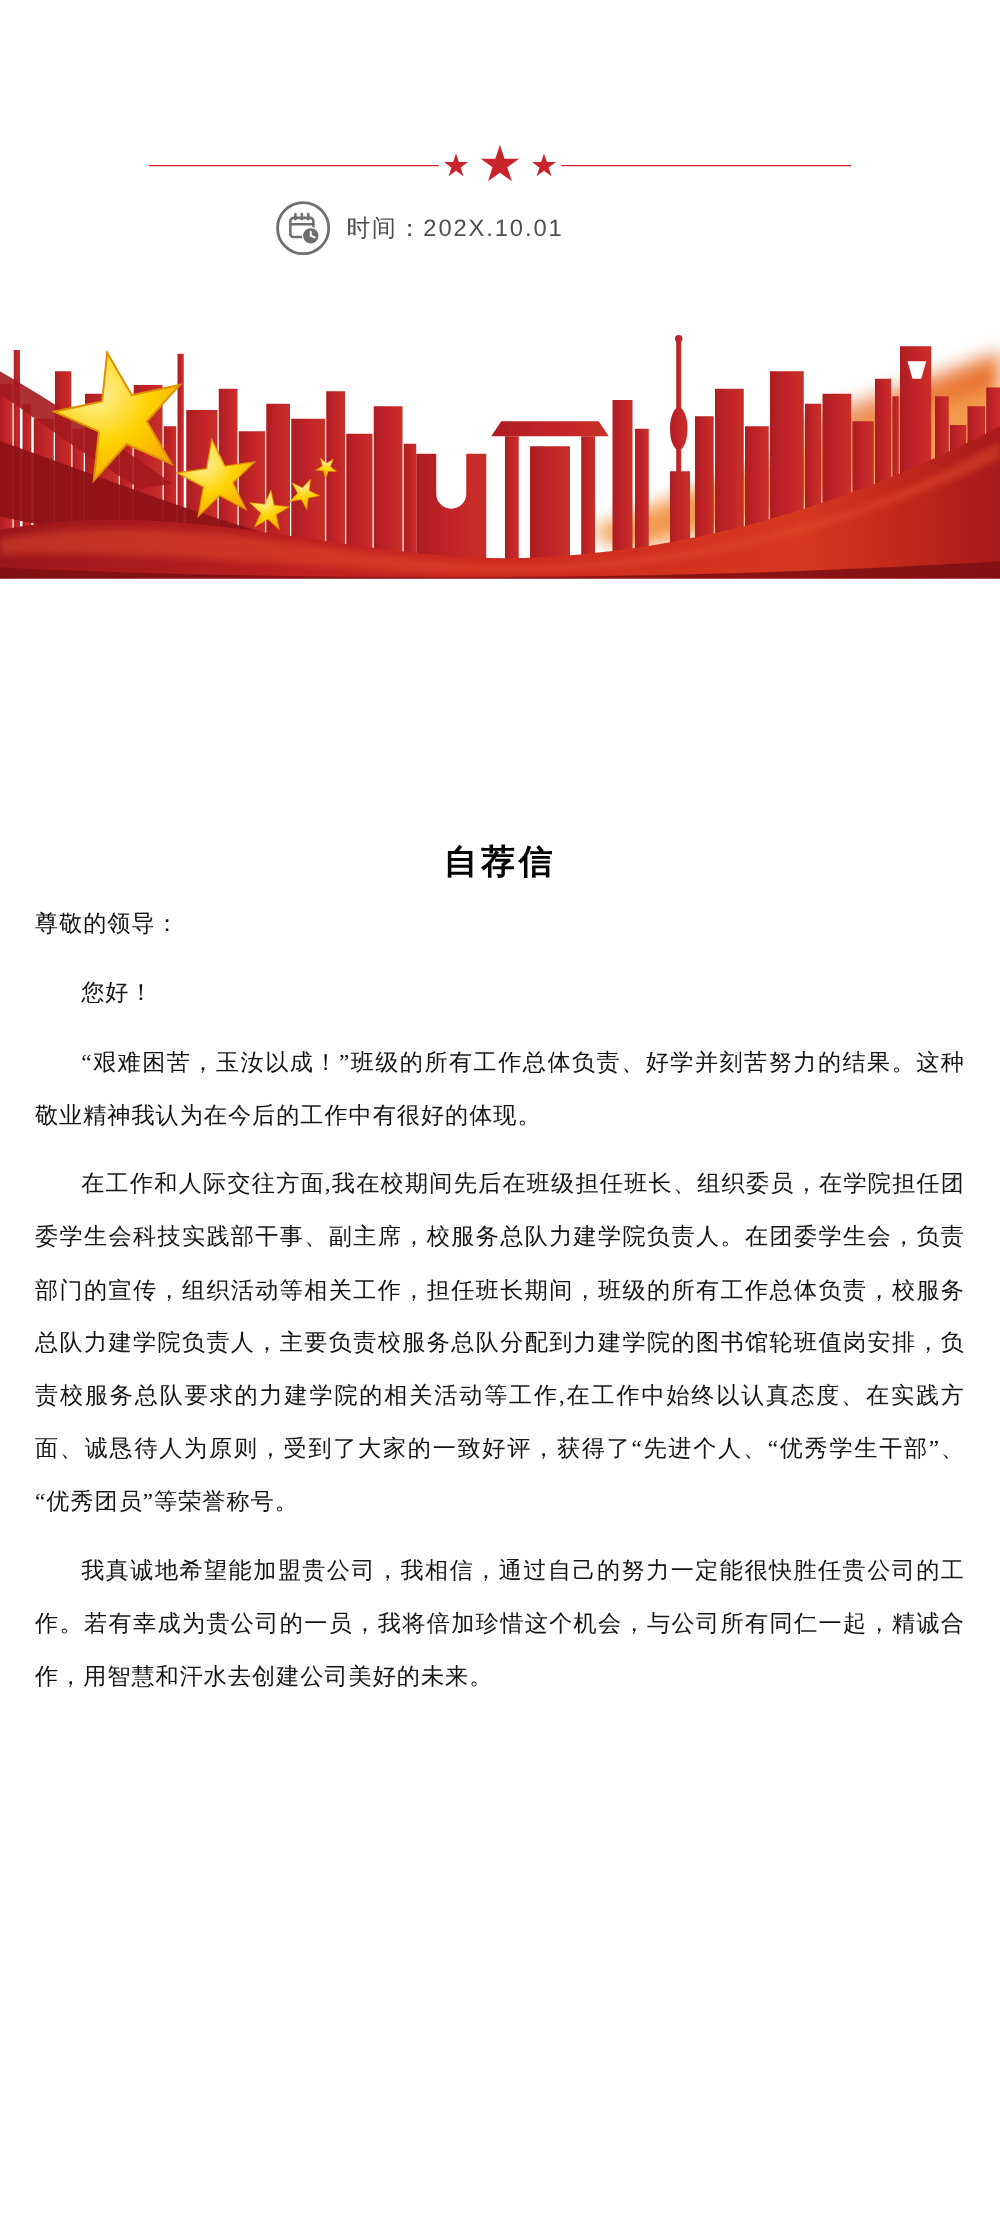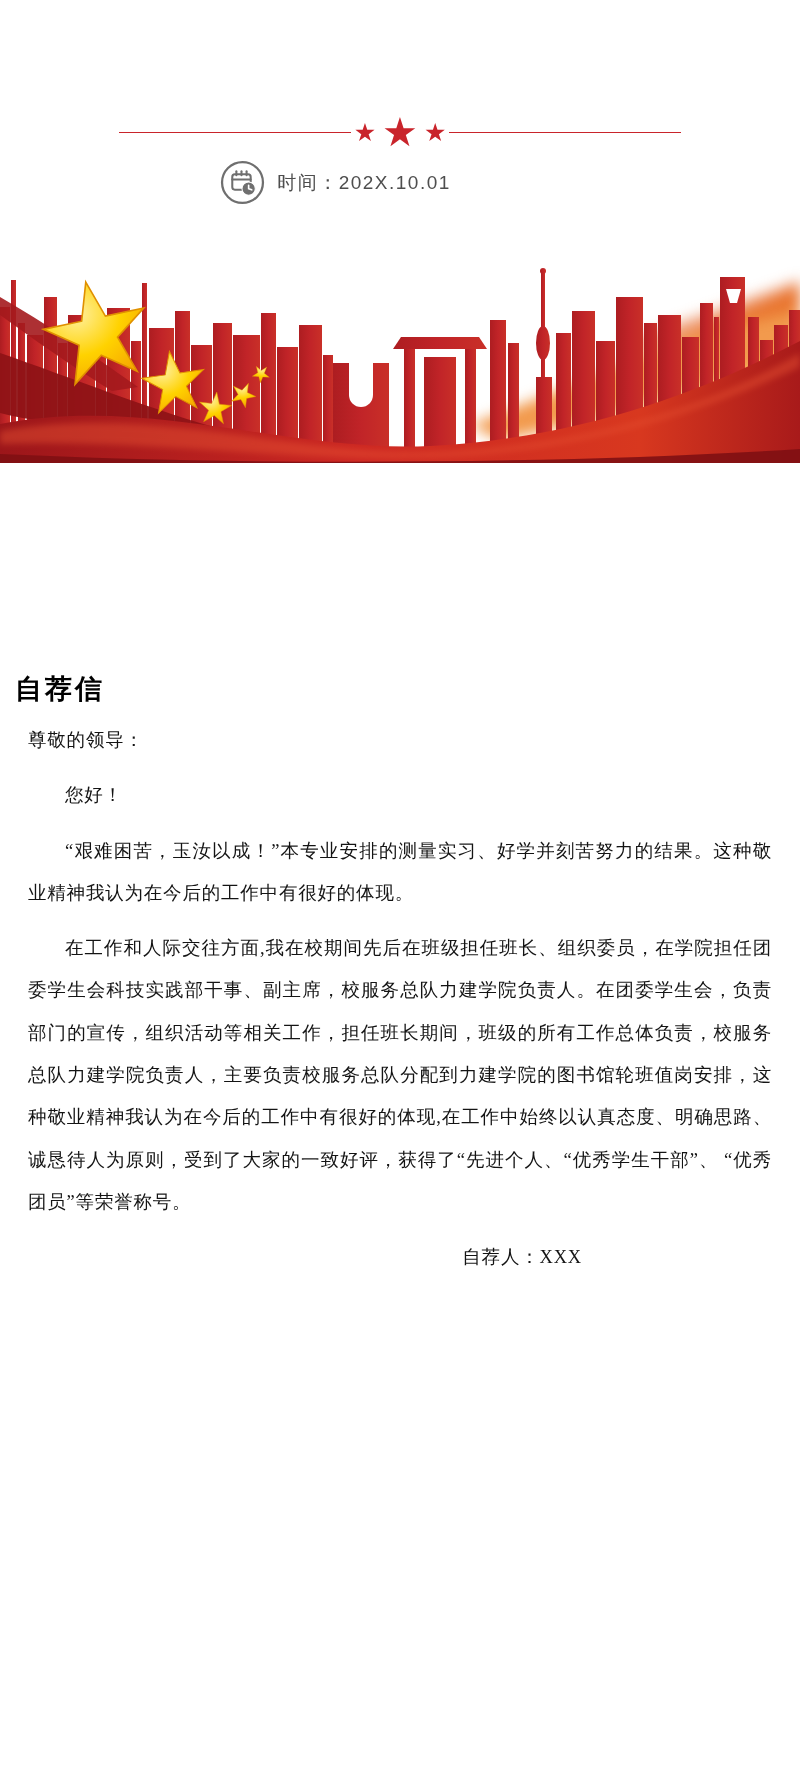--- a/index.html
+++ b/index.html
@@ -21,21 +21,21 @@
   .cal-icon { display:block; width:45px; height:45px; }
   .time-text { font-family:"Liberation Sans", sans-serif; font-size:19px;
     color:#4e4e4e; letter-spacing:1.5px; }
 
   
   .banner { position:absolute; top:225px; left:0; width:800px; height:238px; }
   .banner svg { display:block; }
 
   
   .letter { position:absolute; top:463px; left:15px; width:770px; color:#141414; }
-  .letter h1.title { margin:209px 0 0 0; text-align:left; font-size:27px;
+  .letter h1.title { margin:209px 0 0 0; text-align:center; font-size:27px;
     line-height:34px; font-weight:bold; color:#000; letter-spacing:3px; }
   .letter p { margin:13px; font-size:18.5px; line-height:42.3px; text-align:justify;
     text-indent:2em; letter-spacing:0.8px; }
   .letter p.no-indent { text-indent:0; }
   .letter p.signature { text-align:right; text-indent:0; padding-right:190px; margin-top:4px; }
 </style>
 </head>
 <body>
 
 <div class="page">
@@ -160,18 +160,18 @@
         <use href="#star5" transform="translate(243,170) scale(13) rotate(25)" fill="url(#starG)"></use>
         <use href="#star5" transform="translate(261,149) scale(9) rotate(40)" fill="url(#starG)"></use>
       </g>
     </svg>
   </div>
 
   <div class="letter">
     <h1 class="title">自荐信</h1>
     <p class="no-indent">尊敬的领导：</p>
     <p>您好！</p>
-    <p>“艰难困苦，玉汝以成！”本专业安排的测量实习、好学并刻苦努力的结果。这种敬业精神我认为在今后的工作中有很好的体现。</p>
-    <p>在工作和人际交往方面,我在校期间先后在班级担任班长、组织委员，在学院担任团委学生会科技实践部干事、副主席，校服务总队力建学院负责人。在团委学生会，负责部门的宣传，组织活动等相关工作，担任班长期间，班级的所有工作总体负责，校服务总队力建学院负责人，主要负责校服务总队分配到力建学院的图书馆轮班值岗安排，这种敬业精神我认为在今后的工作中有很好的体现,在工作中始终以认真态度、明确思路、诚恳待人为原则，受到了大家的一致好评，获得了“先进个人、“优秀学生干部”、 “优秀团员”等荣誉称号。</p>
-    <p class="signature">自荐人：XXX</p>
+    <p>“艰难困苦，玉汝以成！”班级的所有工作总体负责、好学并刻苦努力的结果。这种敬业精神我认为在今后的工作中有很好的体现。</p>
+    <p>在工作和人际交往方面,我在校期间先后在班级担任班长、组织委员，在学院担任团委学生会科技实践部干事、副主席，校服务总队力建学院负责人。在团委学生会，负责部门的宣传，组织活动等相关工作，担任班长期间，班级的所有工作总体负责，校服务总队力建学院负责人，主要负责校服务总队分配到力建学院的图书馆轮班值岗安排，负责校服务总队要求的力建学院的相关活动等工作,在工作中始终以认真态度、在实践方面、诚恳待人为原则，受到了大家的一致好评，获得了“先进个人、“优秀学生干部”、 “优秀团员”等荣誉称号。</p>
+    <p>我真诚地希望能加盟贵公司，我相信，通过自己的努力一定能很快胜任贵公司的工作。若有幸成为贵公司的一员，我将倍加珍惜这个机会，与公司所有同仁一起，精诚合作，用智慧和汗水去创建公司美好的未来。</p>
   </div>
 
 </div>
 
 </body></html>

